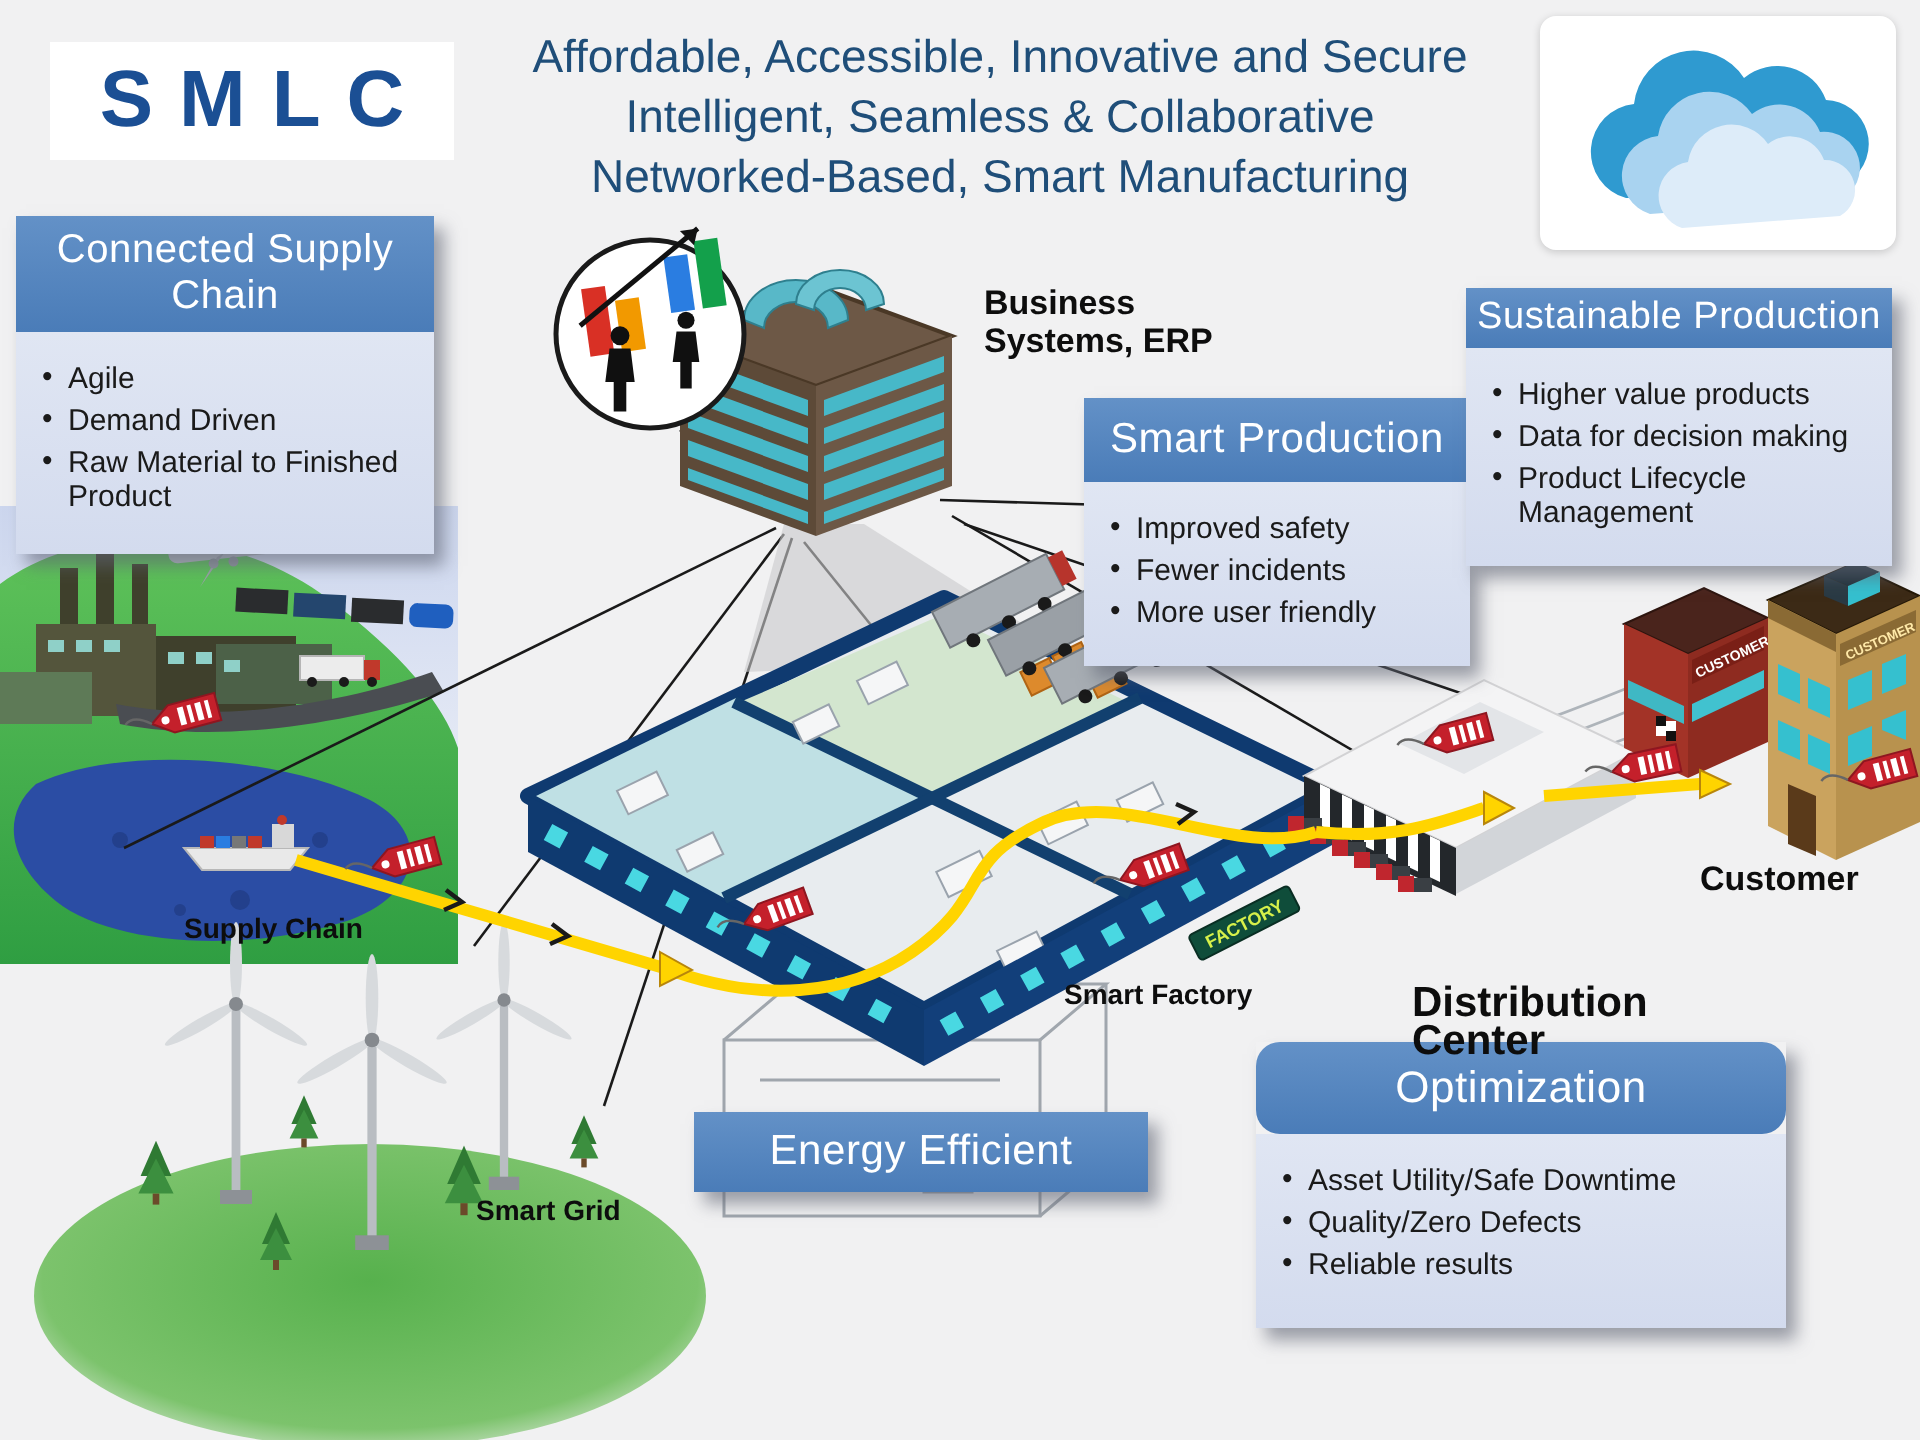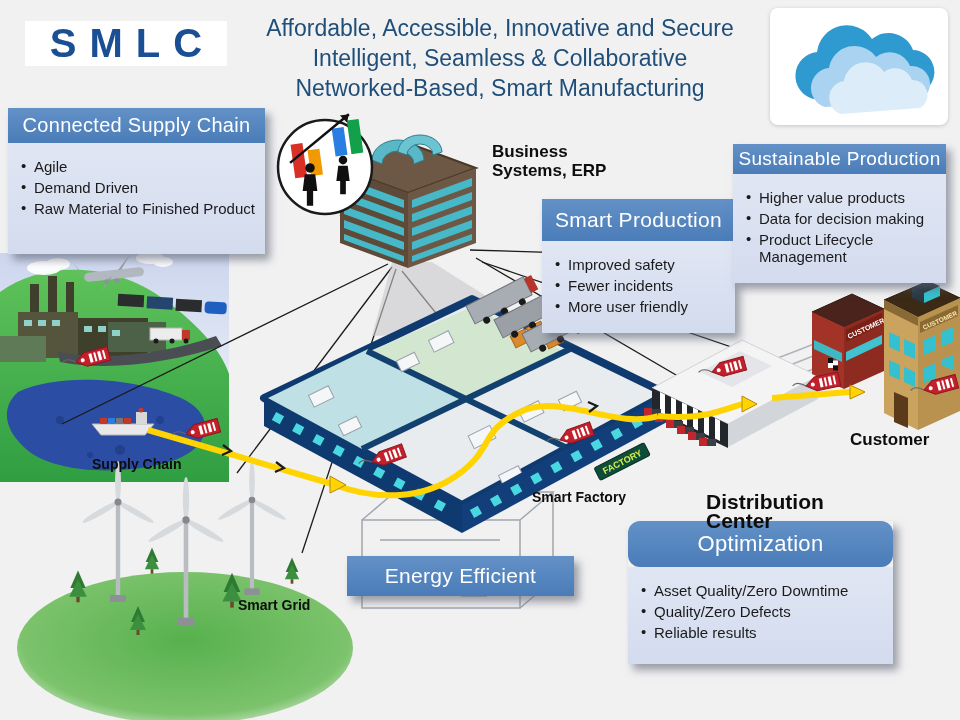--- a/index.html
+++ b/index.html
@@ -4,21 +4,21 @@
 <style>
   html,body { margin:0; padding:0; background:#f1f1f2; }
   .canvas {
     position:relative; width:960px; height:720px; overflow:hidden;
     background:#f1f1f2; font-family:"Liberation Sans", sans-serif;
   }
   svg text { font-family:"Liberation Sans", sans-serif; }
 
   
   .logo {
-    position:absolute; left:25px; top:21px; width:202px; height:45px;
+    position:absolute; left:25px; top:21px; width:202px; height:59px;
     background:#ffffff; color:#1b4f94; z-index:2;
     display:flex; align-items:center; justify-content:center;
     font-size:40px; font-weight:bold; letter-spacing:13px; padding-left:13px;
     box-sizing:border-box;
   }
   .title {
     position:absolute; left:230px; top:13px; width:540px; z-index:2;
     text-align:center; color:#1f4e79; font-size:23px; line-height:30px;
   }
   .cloud-card {
@@ -37,21 +37,21 @@
   }
   .callout-body {
     background:linear-gradient(180deg,#e0e6f3,#d3dbee);
     margin:0; padding:11px 8px 14px 12px; list-style:none;
   }
   .callout-body li {
     font-size:15px; color:#1a1a1a; margin:4px 0; padding-left:14px; position:relative;
   }
   .callout-body li::before { content:"•"; position:absolute; left:1px; top:-1px; }
 
-  #box-connected      { left:8px;   top:108px; width:257px; }
+  #box-connected      { left:8px;   top:108px; width:209px; }
   #box-connected      .callout-body { min-height:86px; }
   #box-safe           { left:542px; top:199px; width:193px; }
   #box-safe           .callout-header { padding:9px 4px; font-size:21px; }
   #box-sustainable    { left:733px; top:144px; width:213px; }
   #box-sustainable    .callout-header { padding:4px 4px; font-size:19px; }
   #box-energy         { left:347px; top:556px; width:227px; }
   #box-energy         .callout-header { padding:8px 4px; font-size:21px; }
   #box-optimization   { left:628px; top:521px; width:265px; }
   #box-optimization   .callout-header { padding:10px 4px; font-size:22px;border-radius:12px; }
   #box-optimization   .callout-body { min-height:72px; }
@@ -487,21 +487,21 @@
     </ul>
   </div>
 
   <div class="callout" id="box-energy">
     <div class="callout-header">Energy Efficient</div>
   </div>
 
   <div class="callout" id="box-optimization">
     <div class="callout-header">Optimization</div>
     <ul class="callout-body">
-      <li>Asset Quality/Zero Downtime</li>
+      <li>Asset Utility/Safe Downtime</li>
       <li>Quality/Zero Defects</li>
       <li>Reliable results</li>
     </ul>
   </div>
 
   <div class="scene-label" id="lbl-business">
     <div>Business</div>
     <div>Systems, ERP</div>
   </div>
   <div class="scene-label" id="lbl-supplychain">Supply Chain</div>

